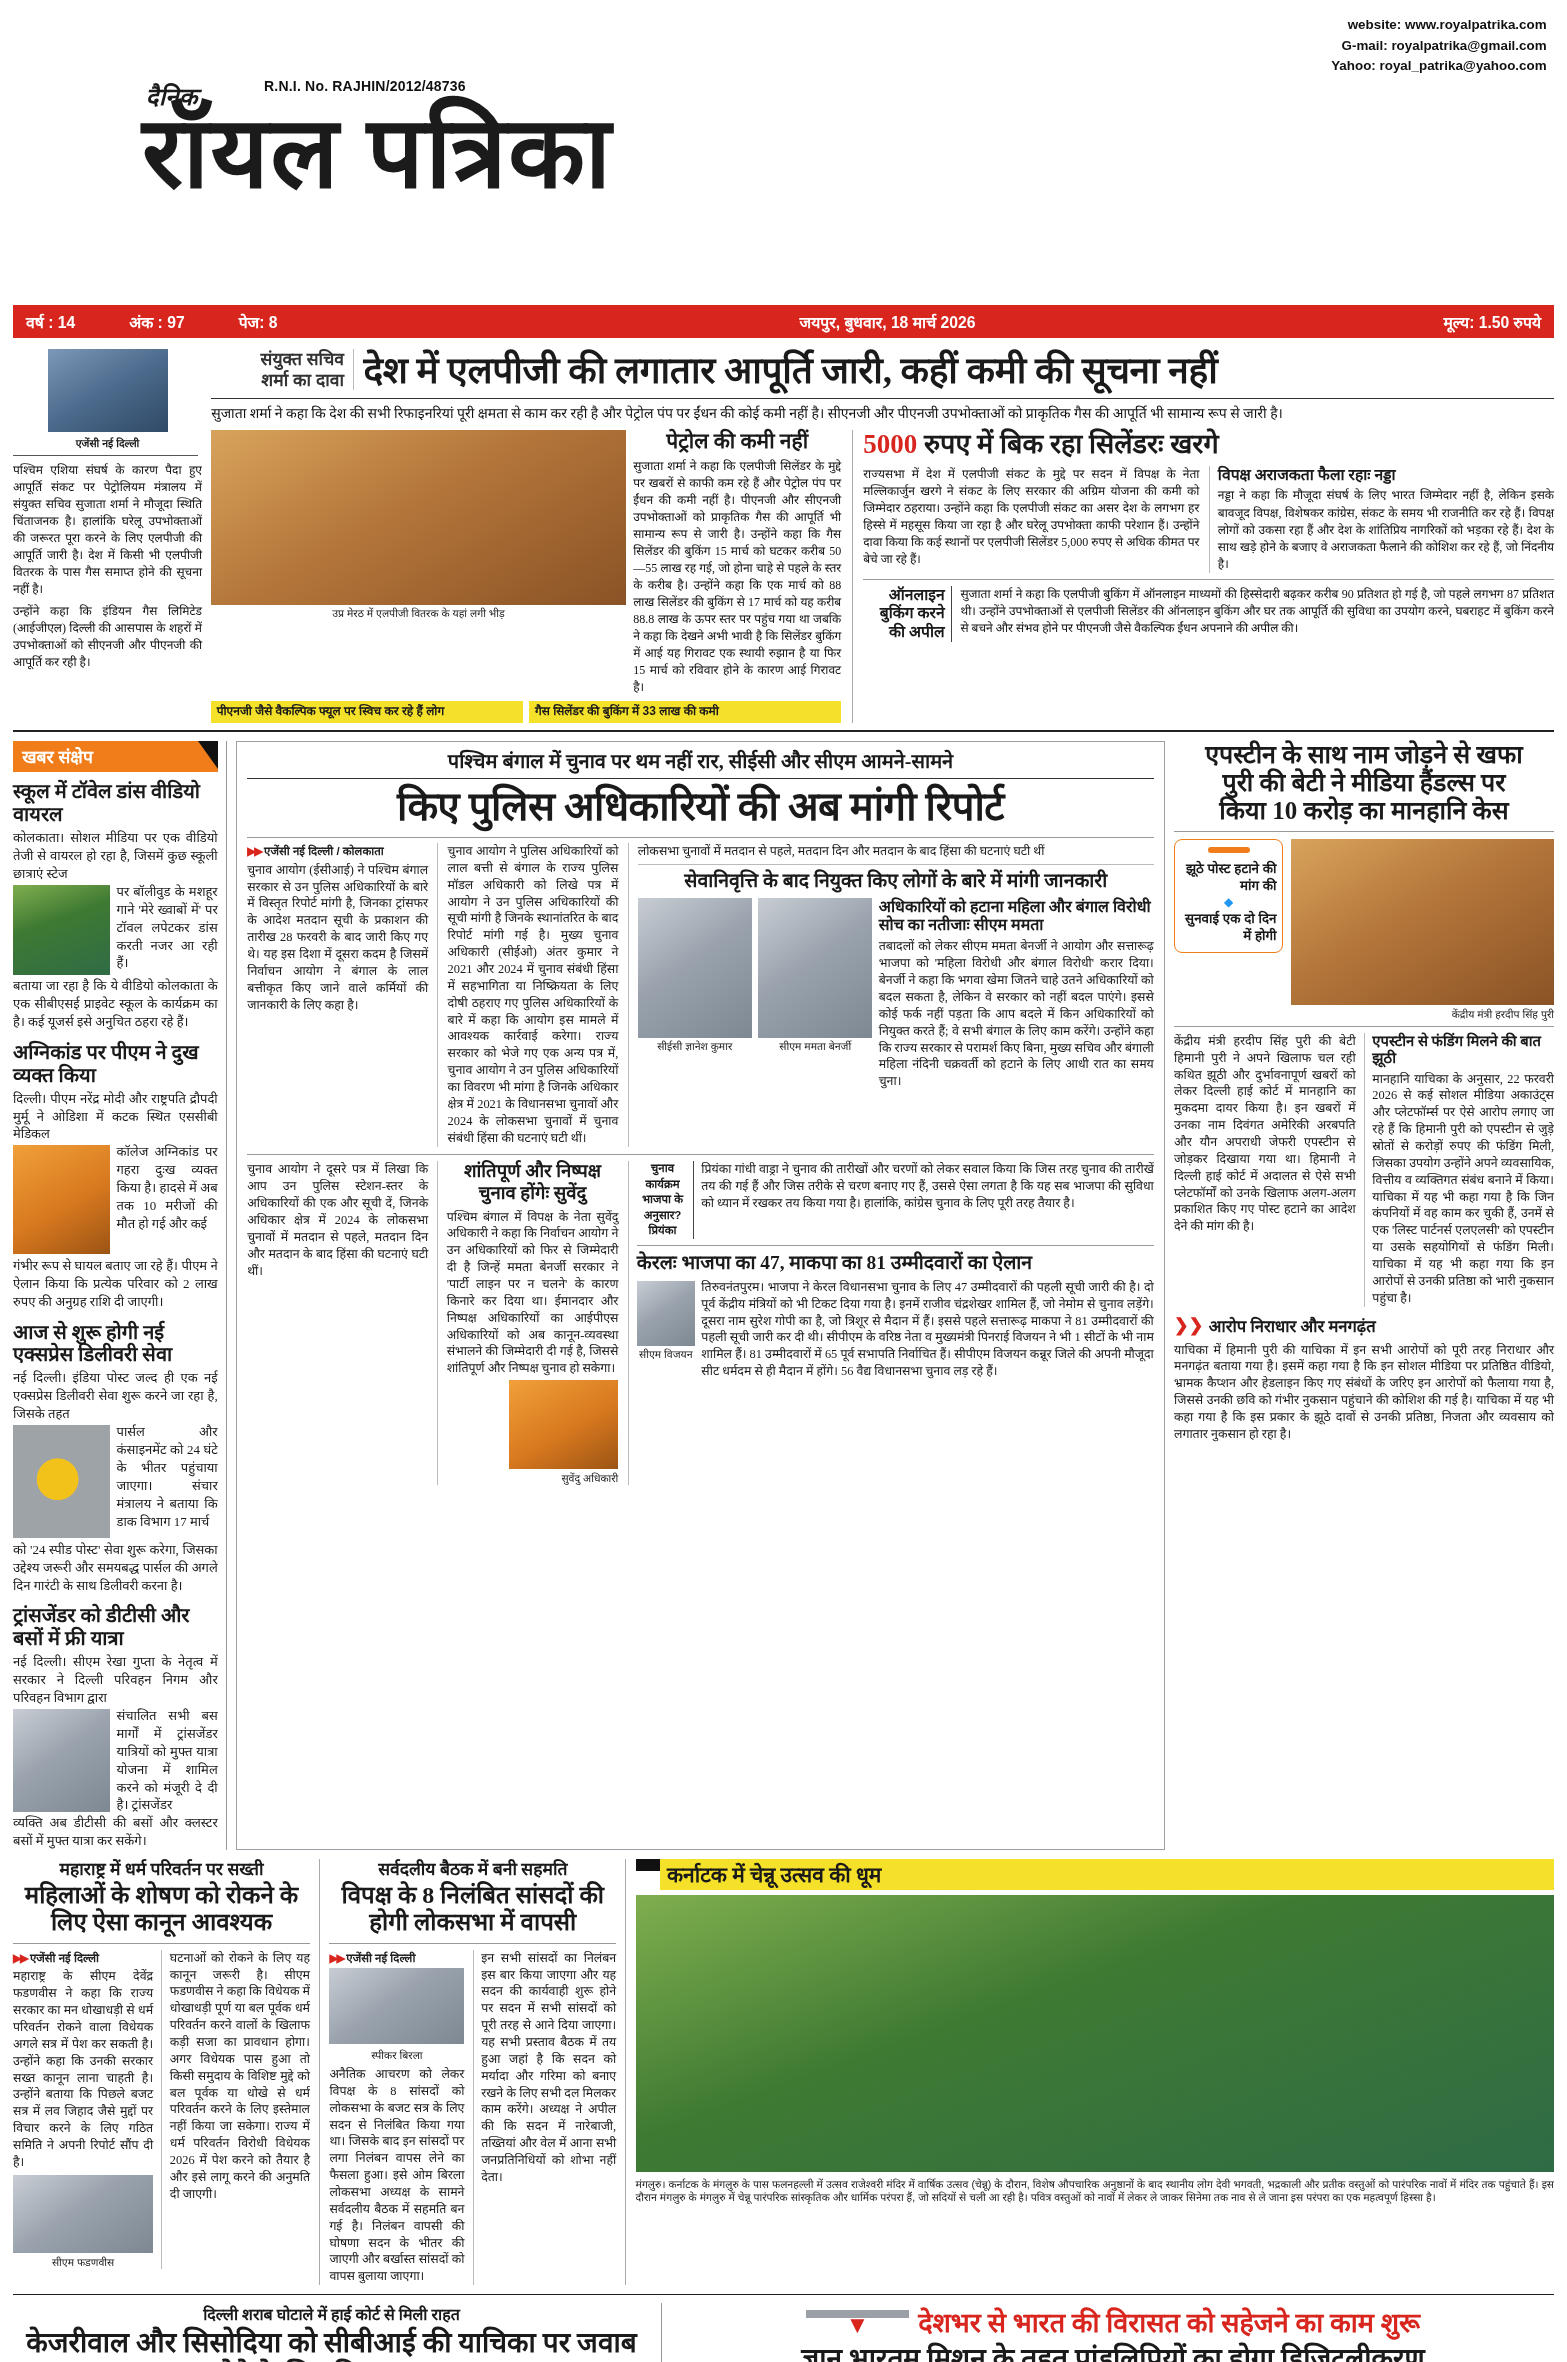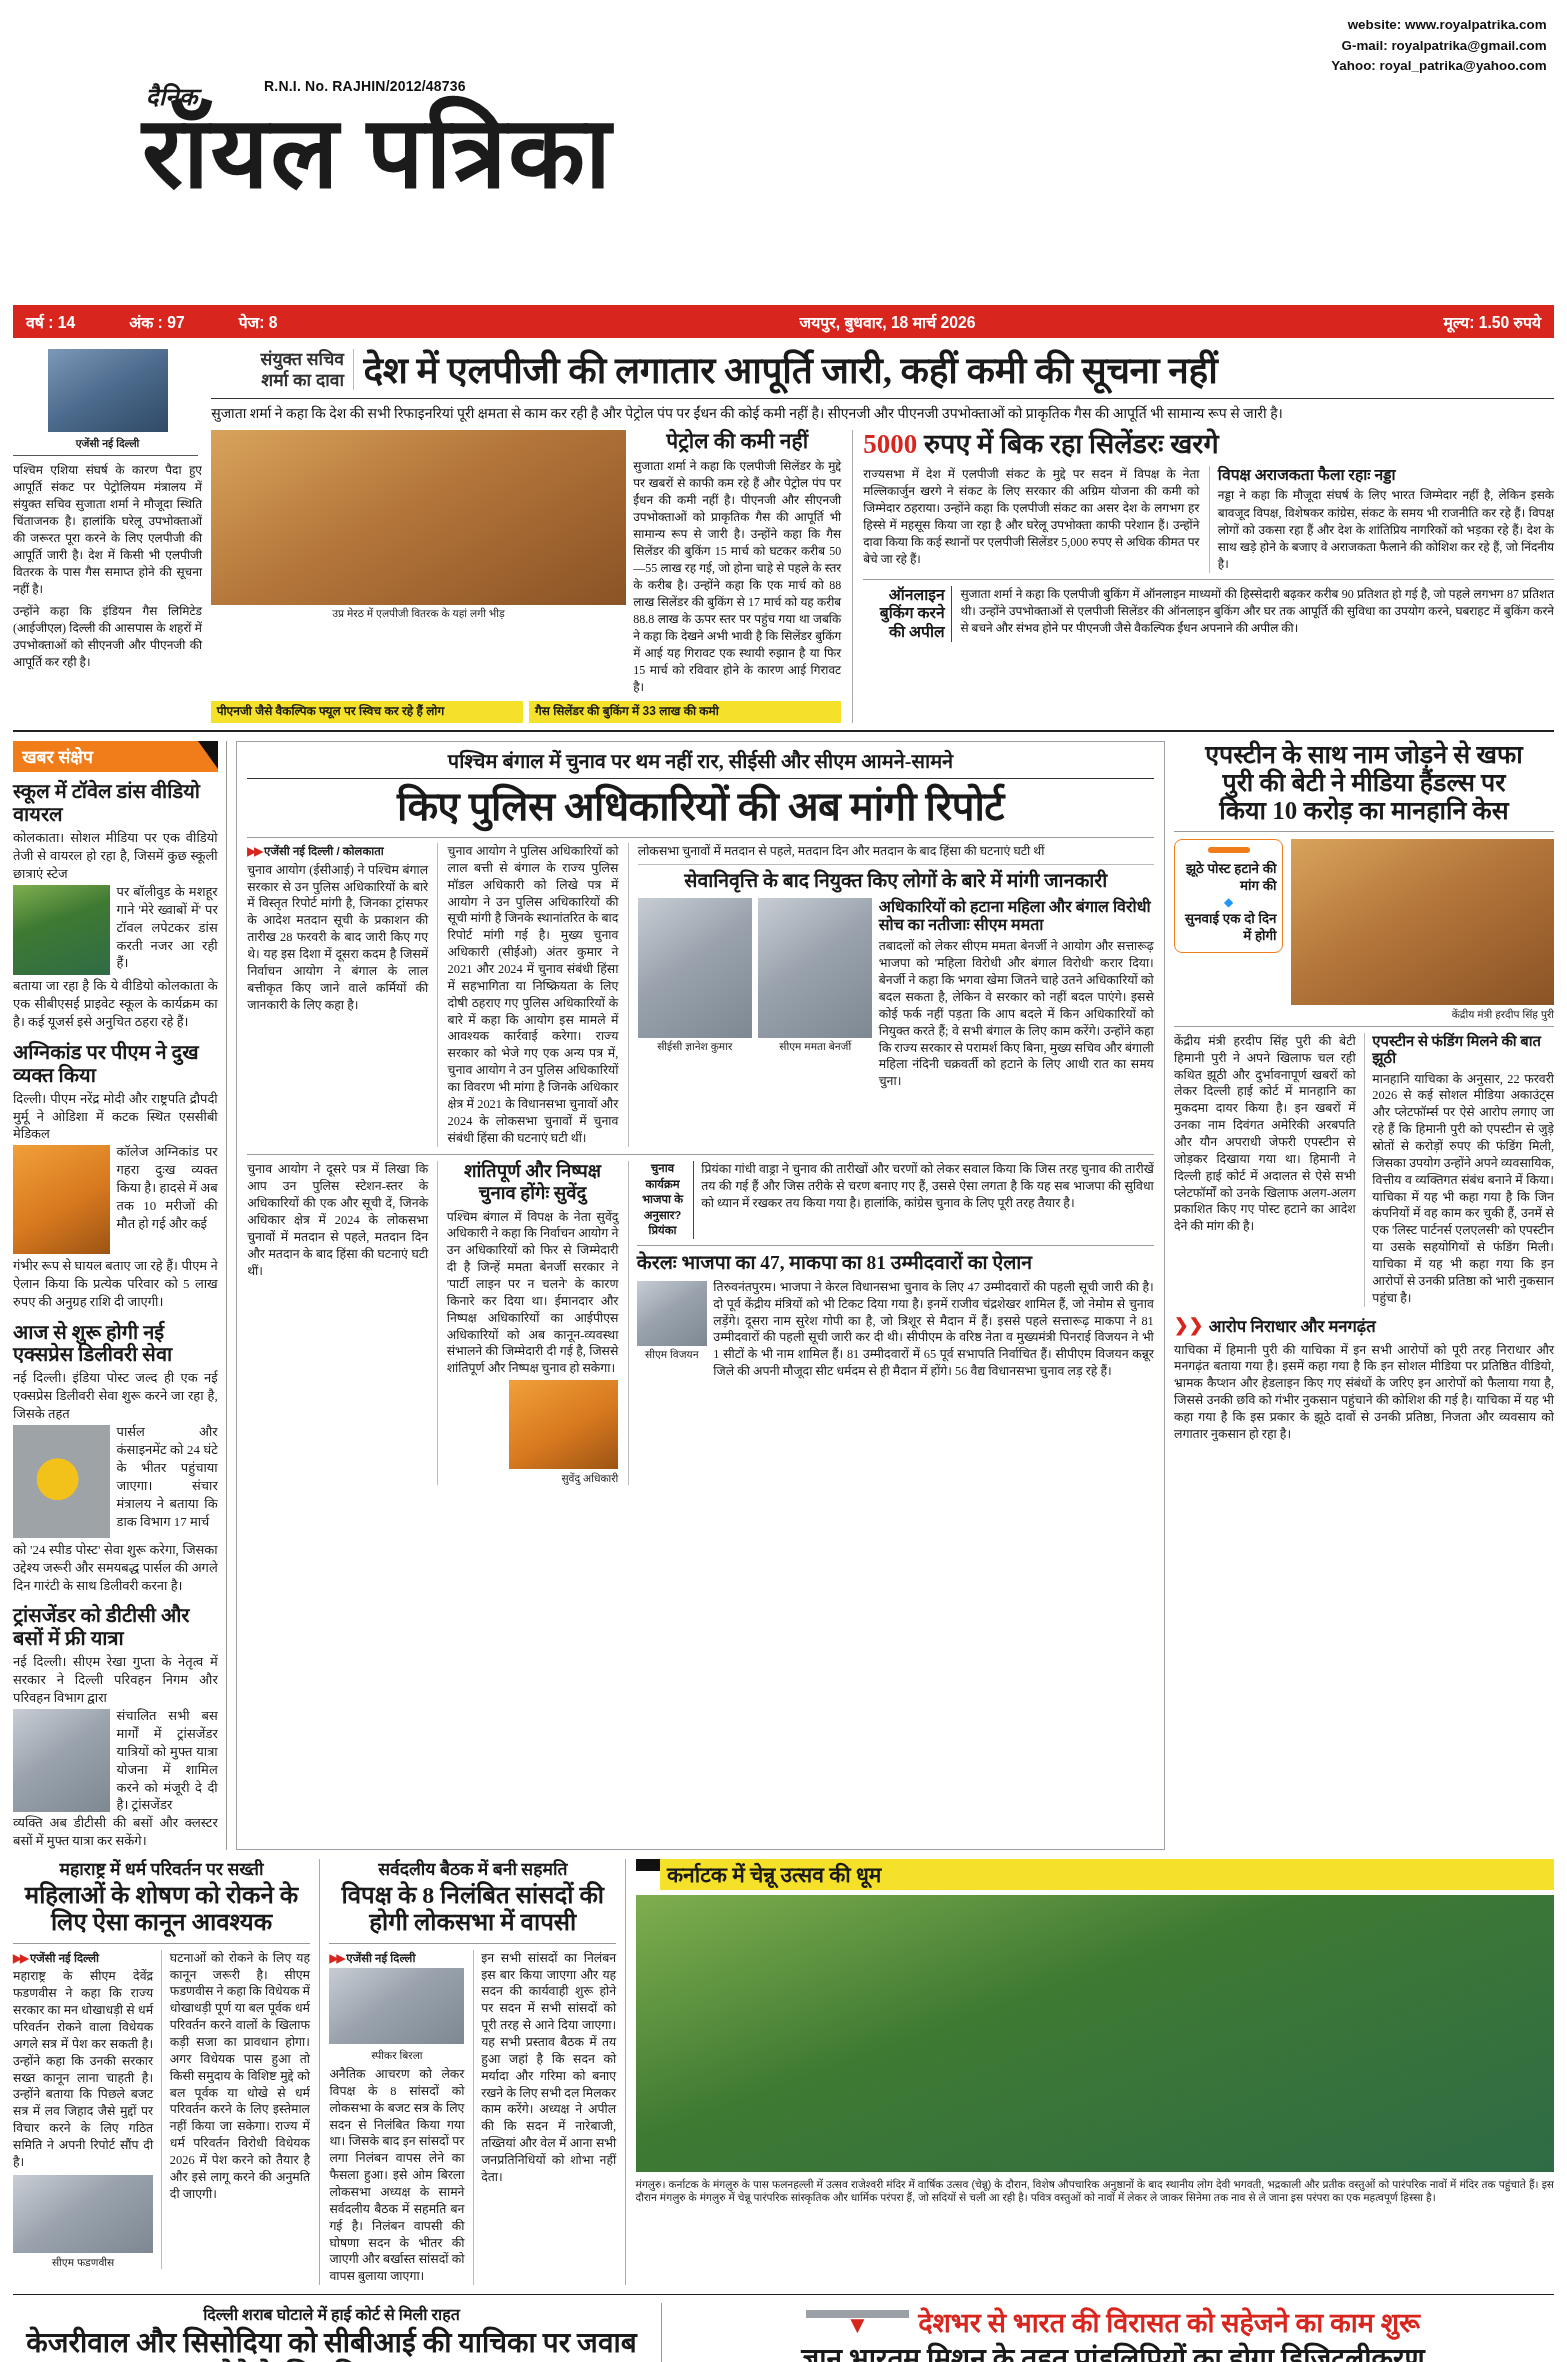--- a/index.html
+++ b/index.html
@@ -272,21 +272,21 @@
         <div class="ph green sb-photo"></div>
         <div class="sb-body">पर बॉलीवुड के मशहूर गाने 'मेरे ख्वाबों में' पर टॉवल लपेटकर डांस करती नजर आ रही हैं।</div>
         <div class="sb-body" style="clear:both">बताया जा रहा है कि ये वीडियो कोलकाता के एक सीबीएसई प्राइवेट स्कूल के कार्यक्रम का है। कई यूजर्स इसे अनुचित ठहरा रहे हैं।</div>
       </div>
 
       <div style="margin-top:10px">
         <div class="sb-head">अग्निकांड पर पीएम ने दुख व्यक्त किया</div>
         <div class="sb-body">दिल्ली। पीएम नरेंद्र मोदी और राष्ट्रपति द्रौपदी मुर्मू ने ओडिशा में कटक स्थित एससीबी मेडिकल</div>
         <div class="ph saff sb-photo" style="height:109px"></div>
         <div class="sb-body">कॉलेज अग्निकांड पर गहरा दुःख व्यक्त किया है। हादसे में अब तक 10 मरीजों की मौत हो गई और कई</div>
-        <div class="sb-body" style="clear:both">गंभीर रूप से घायल बताए जा रहे हैं। पीएम ने ऐलान किया कि प्रत्येक परिवार को 5 लाख रुपए की अनुग्रह राशि दी जाएगी।</div>
+        <div class="sb-body" style="clear:both">गंभीर रूप से घायल बताए जा रहे हैं। पीएम ने ऐलान किया कि प्रत्येक परिवार को 2 लाख रुपए की अनुग्रह राशि दी जाएगी।</div>
       </div>
 
       <div style="margin-top:10px">
         <div class="sb-head">आज से शुरू होगी नई एक्सप्रेस डिलीवरी सेवा</div>
         <div class="sb-body">नई दिल्ली। इंडिया पोस्ट जल्द ही एक नई एक्सप्रेस डिलीवरी सेवा शुरू करने जा रहा है, जिसके तहत</div>
         <div class="ph post sb-photo" style="height:113px"></div>
         <div class="sb-body">पार्सल और कंसाइनमेंट को 24 घंटे के भीतर पहुंचाया जाएगा। संचार मंत्रालय ने बताया कि डाक विभाग 17 मार्च</div>
         <div class="sb-body" style="clear:both">को '24 स्पीड पोस्ट' सेवा शुरू करेगा, जिसका उद्देश्य जरूरी और समयबद्ध पार्सल की अगले दिन गारंटी के साथ डिलीवरी करना है।</div>
       </div>
 
@@ -347,21 +347,21 @@
           <div class="cap" style="clear:both;text-align:right">सुवेंदु अधिकारी</div>
         </div>
         <div style="flex:1;border-left:0.9px solid #bbb;padding-left:8.3px">
           <div style="display:flex;gap:7.4px">
             <div style="width:57px;flex:none;text-align:center;font-family:'Liberation Sans',sans-serif;font-weight:700;font-size:11.5px;line-height:1.35;border-right:1.4px solid #444;padding-right:4.6px">चुनाव कार्यक्रम भाजपा के अनुसार? प्रियंका</div>
             <div class="tiny" style="flex:1">प्रियंका गांधी वाड्रा ने चुनाव की तारीखों और चरणों को लेकर सवाल किया कि जिस तरह चुनाव की तारीखें तय की गई हैं और जिस तरीके से चरण बनाए गए हैं, उससे ऐसा लगता है कि यह सब भाजपा की सुविधा को ध्यान में रखकर तय किया गया है। हालांकि, कांग्रेस चुनाव के लिए पूरी तरह तैयार है।</div>
           </div>
           <div class="hr-thin" style="margin:6.5px 0 5.5px"></div>
           <div style="font-size:19.4px;font-weight:700;line-height:1.15">केरलः भाजपा का 47, माकपा का 81 उम्मीदवारों का ऐलान</div>
           <div style="margin-top:4.6px">
-            <div style="float:left;width:70px;margin:1.8px 6.5px 2.8px 0">
+            <div style="float:left;width:58px;margin:1.8px 6.5px 2.8px 0">
               <div class="ph" style="height:65px"></div>
               <div class="cap cap-center">सीएम विजयन</div>
             </div>
             <div class="tiny">तिरुवनंतपुरम। भाजपा ने केरल विधानसभा चुनाव के लिए 47 उम्मीदवारों की पहली सूची जारी की है। दो पूर्व केंद्रीय मंत्रियों को भी टिकट दिया गया है। इनमें राजीव चंद्रशेखर शामिल हैं, जो नेमोम से चुनाव लड़ेंगे। दूसरा नाम सुरेश गोपी का है, जो त्रिशूर से मैदान में हैं। इससे पहले सत्तारूढ़ माकपा ने 81 उम्मीदवारों की पहली सूची जारी कर दी थी। सीपीएम के वरिष्ठ नेता व मुख्यमंत्री पिनराई विजयन ने भी 1 सीटों के भी नाम शामिल हैं। 81 उम्मीदवारों में 65 पूर्व सभापति निर्वाचित हैं। सीपीएम विजयन कन्नूर जिले की अपनी मौजूदा सीट धर्मदम से ही मैदान में होंगे। 56 वैद्य विधानसभा चुनाव लड़ रहे हैं।</div>
           </div>
         </div>
       </div>
     </div>
 
     <div class="right-col">

